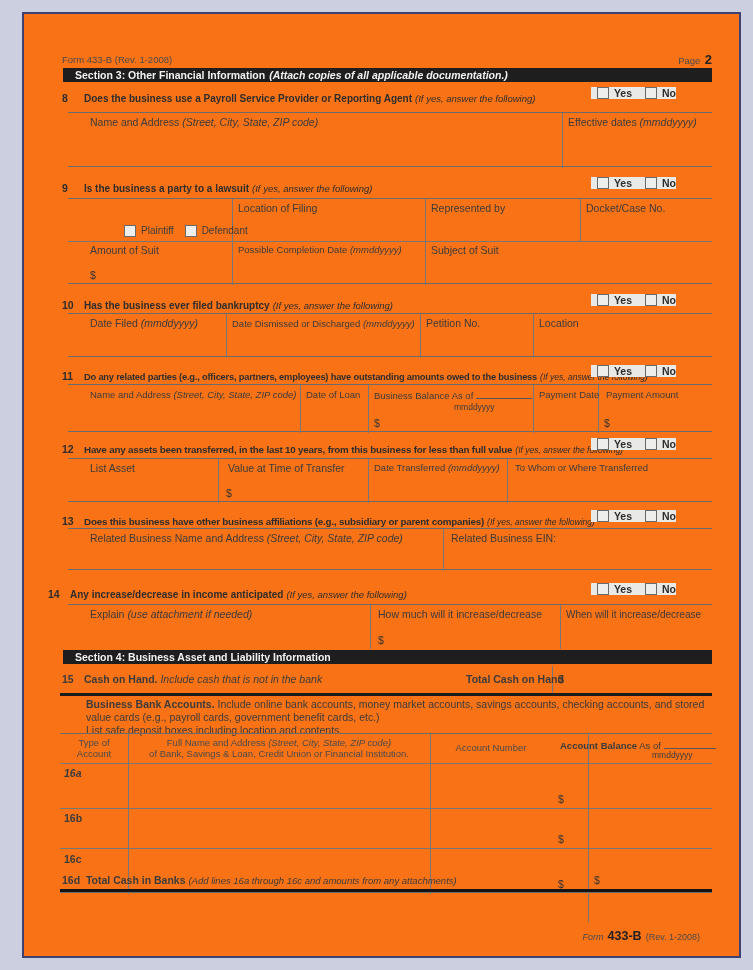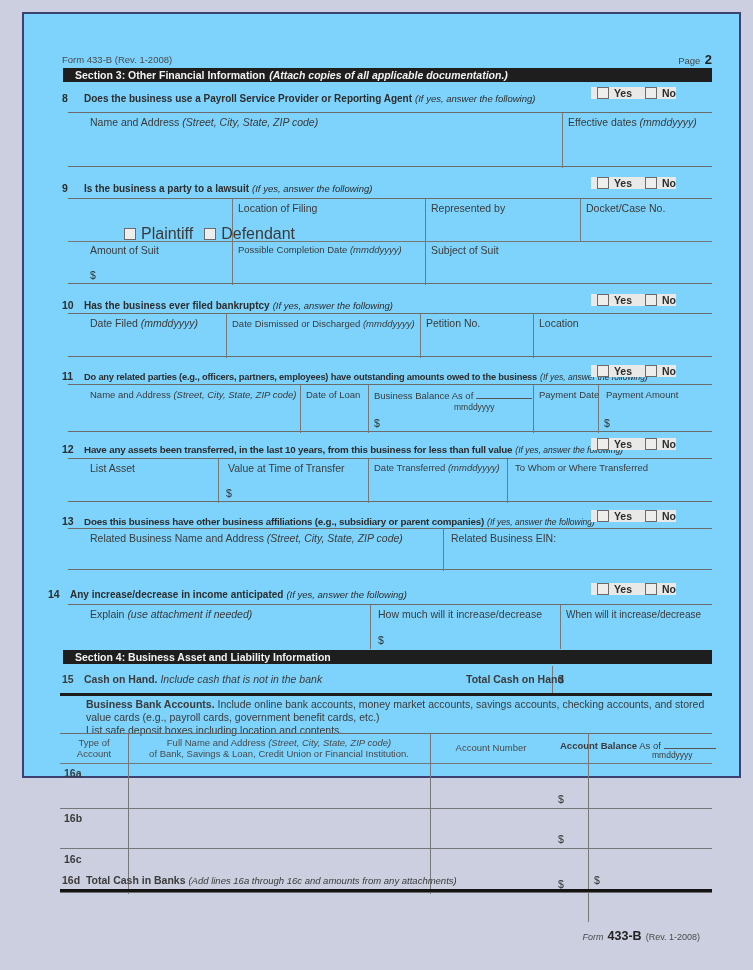--- a/index.html
+++ b/index.html
@@ -3,22 +3,22 @@
 <meta charset="utf-8">
 <style>
   html,body{margin:0;padding:0;}
   body{
     width:753px;height:970px;position:relative;overflow:hidden;
     background:#cbcfdf;
     font-family:"Liberation Sans","DejaVu Sans",sans-serif;
     color:#333;
   }
   .sheet{
-    position:absolute;left:22px;top:12px;width:719px;height:766px;
-    background:#7dd3fc;border:2px solid #3e4273;box-sizing:border-box;
+    position:absolute;left:22px;top:12px;width:719px;height:946px;
+    background:#f97316;border:2px solid #3e4273;box-sizing:border-box;
   }
   .abs{position:absolute;}
   .t{position:absolute;border-top:1px solid #6b6b6b;border-bottom:1px solid #6b6b6b;box-sizing:border-box;}
   .vl{position:absolute;width:1px;background:#777;top:0;}
   .hl{position:absolute;height:1px;background:#777;left:0;right:0;}
   .lab{position:absolute;font-size:10.5px;color:#3b3b3b;white-space:nowrap;}
   .lab i{font-style:italic;}
   .sm{font-size:9.5px;}
   .xs{font-size:10px;text-align:right;}
   .qrow{position:absolute;white-space:nowrap;color:#2d2d2d;}
@@ -80,21 +80,21 @@
     <span class="cb"></span>
     <span>Yes</span>
     <span class="cb" style="margin-left:8px;"></span>
     <span>No</span>
   </div>
   <div class="t" style="left:44px;top:184px;width:644px;height:86px;">
     <div class="hl" style="top:42px;"></div>
     <div class="vl" style="left:164px;height:86px;"></div>
     <div class="vl" style="left:357px;height:86px;"></div>
     <div class="vl" style="left:512px;height:42px;"></div>
-    <div class="abs" style="left:20px;top:26px;display:flex;align-items:center;gap:5px;font-size:16px;color:#3b3b3b;padding-left:36px;">
+    <div class="abs" style="left:20px;top:26px;display:flex;gap:5px;font-size:10px;color:#3b3b3b;padding-left:36px;">
       <span class="cb"></span>
       <span>Plaintiff</span>
       <span class="cb" style="margin-left:6px;"></span>
       <span>Defendant</span>
     </div>
     <span class="lab" style="left:170px;top:3px;">Location of Filing</span>
     <span class="lab" style="left:363px;top:3px;">Represented by</span>
     <span class="lab" style="left:518px;top:3px;">Docket/Case No.</span>
     <span class="lab" style="left:22px;top:45px;">Amount of Suit</span>
     <span class="dollar" style="left:22px;top:70px;">$</span>
@@ -247,21 +247,21 @@
     <div class="abs ctr" style="left:68px;width:302px;top:3px;font-size:9.5px;line-height:11px;color:#4a4a4a;">
       <div><span>Full Name and Address</span> <i>(Street, City, State, ZIP code)</i></div>
       <div>of Bank, Savings &amp; Loan, Credit Union or Financial Institution.</div>
     </div>
     <div class="abs ctr" style="left:370px;width:122px;top:8px;font-size:9.5px;color:#4a4a4a;">Account Number</div>
     <div class="abs" style="left:500px;width:150px;top:5px;font-size:9.5px;color:#3b3b3b;white-space:nowrap;">
       <span class="b">Account Balance</span> <span>As of</span> <span class="fill" style="width:52px;"></span>
     </div>
     <span class="lab" style="left:592px;top:16px;font-size:8.5px;">mmddyyyy</span>
 
-    <span class="lab b" style="left:4px;top:33px;">16a</span>
+    <span class="lab b" style="left:4px;top:33px;font-style:italic;">16a</span>
     <span class="dollar" style="left:498px;top:59px;">$</span>
     <span class="lab b" style="left:4px;top:78px;">16b</span>
     <span class="dollar" style="left:498px;top:99px;">$</span>
     <span class="lab b" style="left:4px;top:119px;">16c</span>
     <span class="dollar" style="left:498px;top:144px;">$</span>
   </div>
 
   <div class="abs" style="left:564px;top:719px;width:1px;height:189px;background:#777;"></div>
 
   <div class="abs" style="left:36px;top:846px;width:652px;height:29px;border-bottom:3px solid #141414;box-sizing:content-box;">

